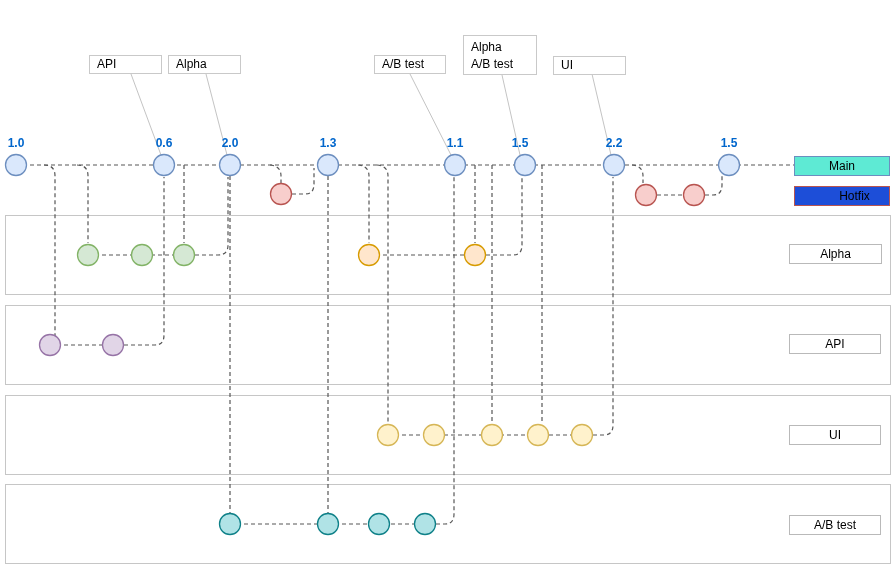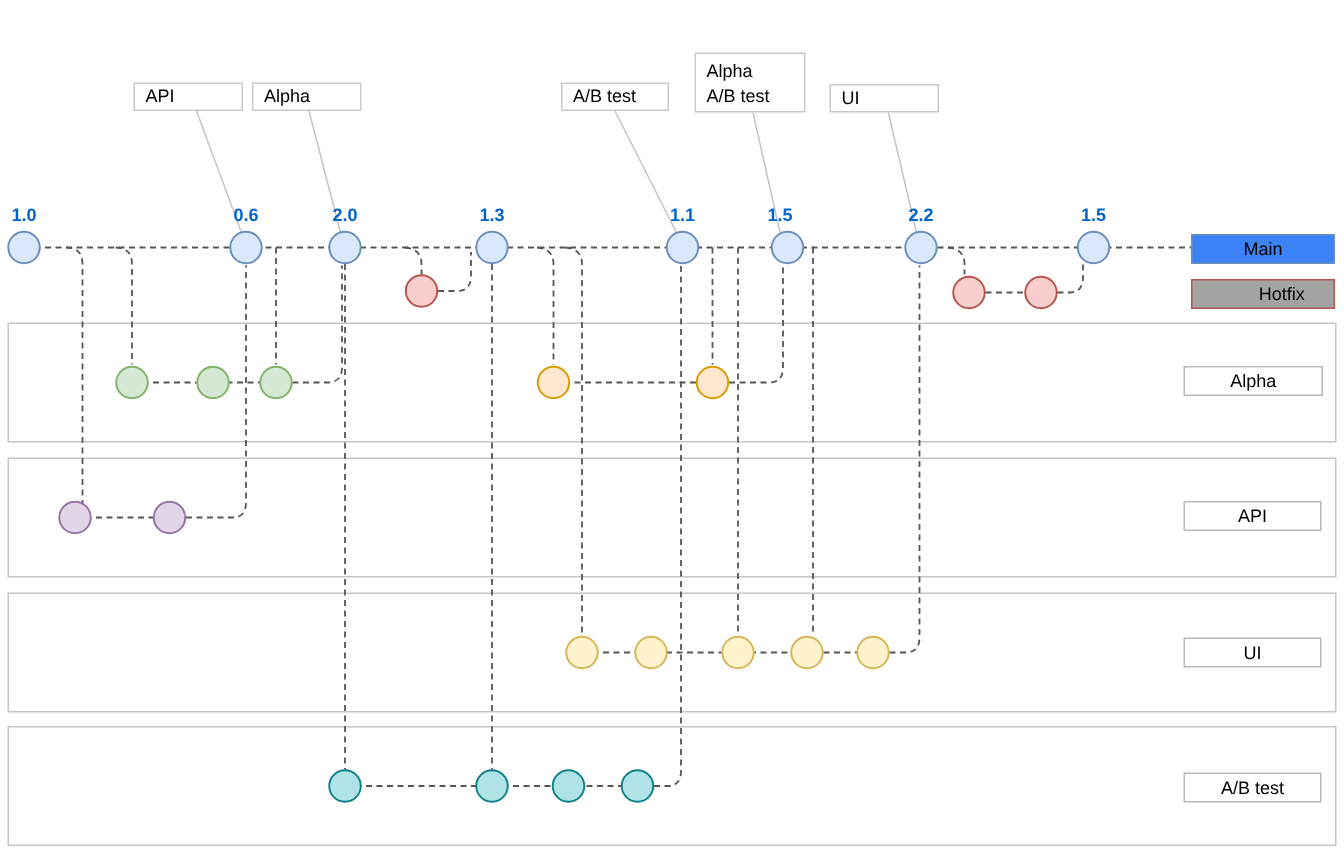--- a/index.html
+++ b/index.html
@@ -8,22 +8,22 @@
   .lane{position:absolute;left:5px;width:884px;height:78px;border:1px solid #c6c6c6;background:#fff;z-index:0;}
   svg.wires{position:absolute;left:0;top:0;z-index:1;}
   .ver{position:absolute;width:36px;text-align:center;font-size:12px;font-weight:bold;color:#0066cc;z-index:2;}
   .callout{position:absolute;background:#fff;border:1px solid #c9c9c9;font-size:12px;color:#000;
            padding-left:7px;z-index:2;box-sizing:border-box;}
   .callout.single{height:19px;line-height:17px;}
   .callout.double{height:40px;padding-top:3px;}
   .callout.double span{display:block;line-height:17px;}
   .legend{position:absolute;height:20px;line-height:18px;text-align:center;font-size:12px;color:#000;
           border:1px solid #b9b9b9;background:#fff;z-index:2;box-sizing:border-box;}
-  .legend.main{background:#3b82f6;border-color:#6c8ebf;}
-  .legend.hotfix{background:#a3a3a3;border-color:#b85450;padding-left:25px;}
+  .legend.main{background:#5eead4;border-color:#6c8ebf;}
+  .legend.hotfix{background:#1d4ed8;border-color:#b85450;padding-left:25px;}
 </style>
 </head>
 <body>
 
 <div class="canvas">
 
   <div class="lane" style="top:215px"></div>
   <div class="lane" style="top:305px"></div>
   <div class="lane" style="top:395px"></div>
   <div class="lane" style="top:484px"></div>

